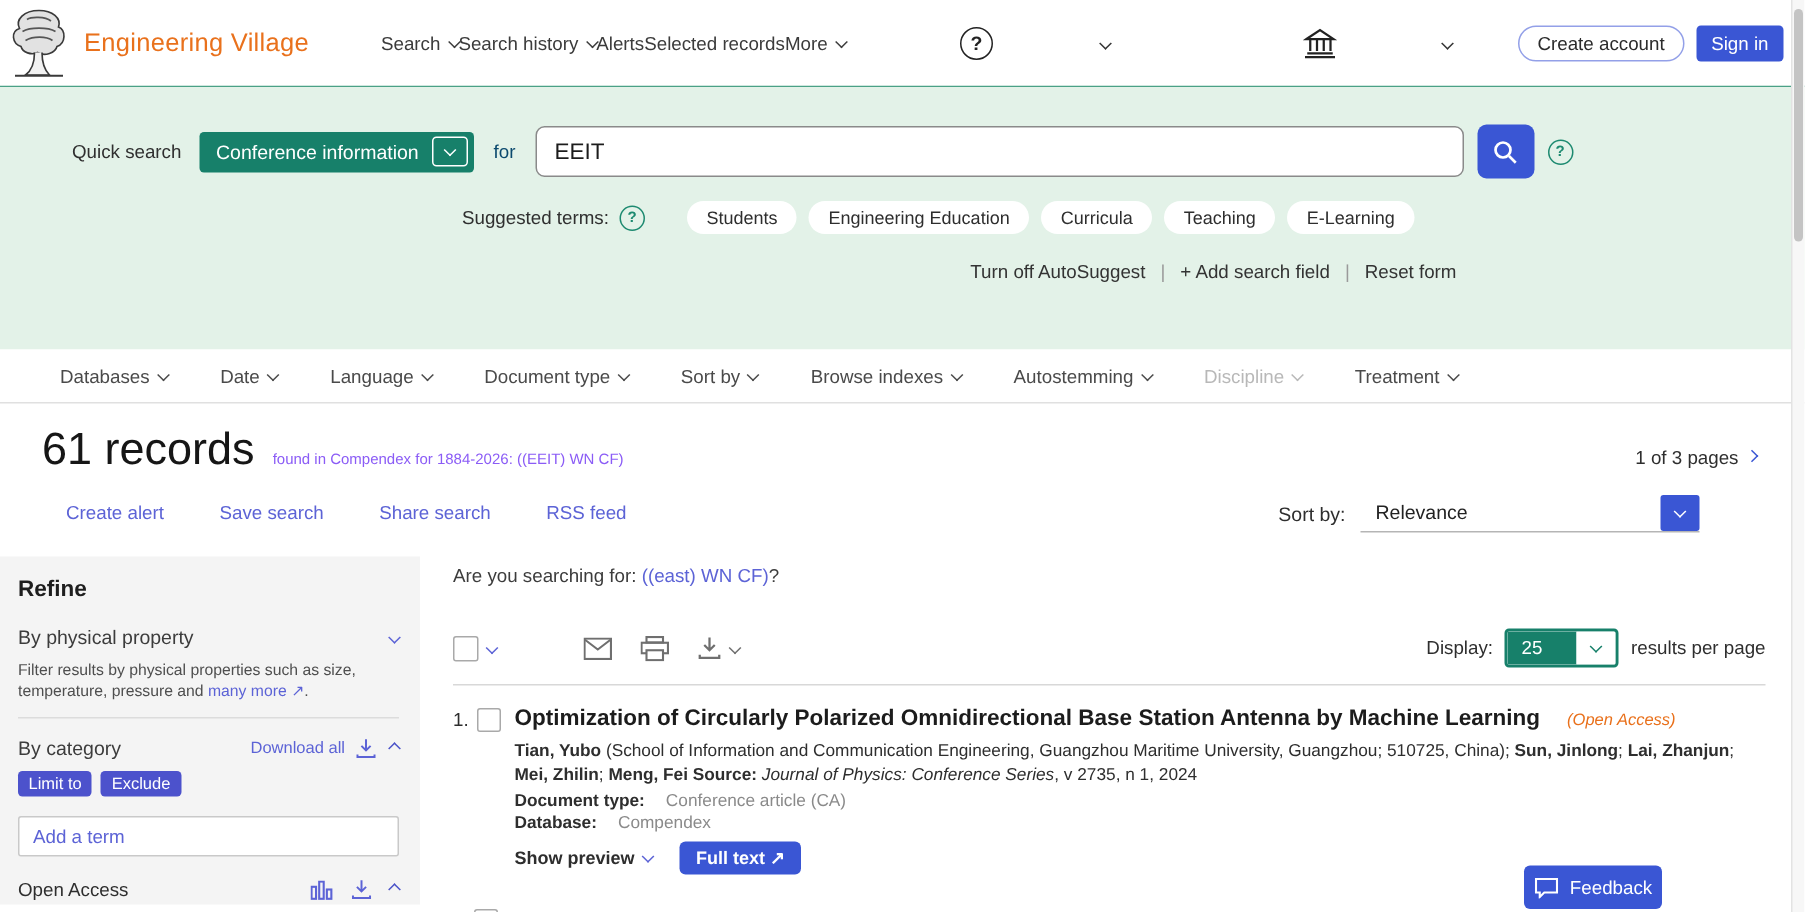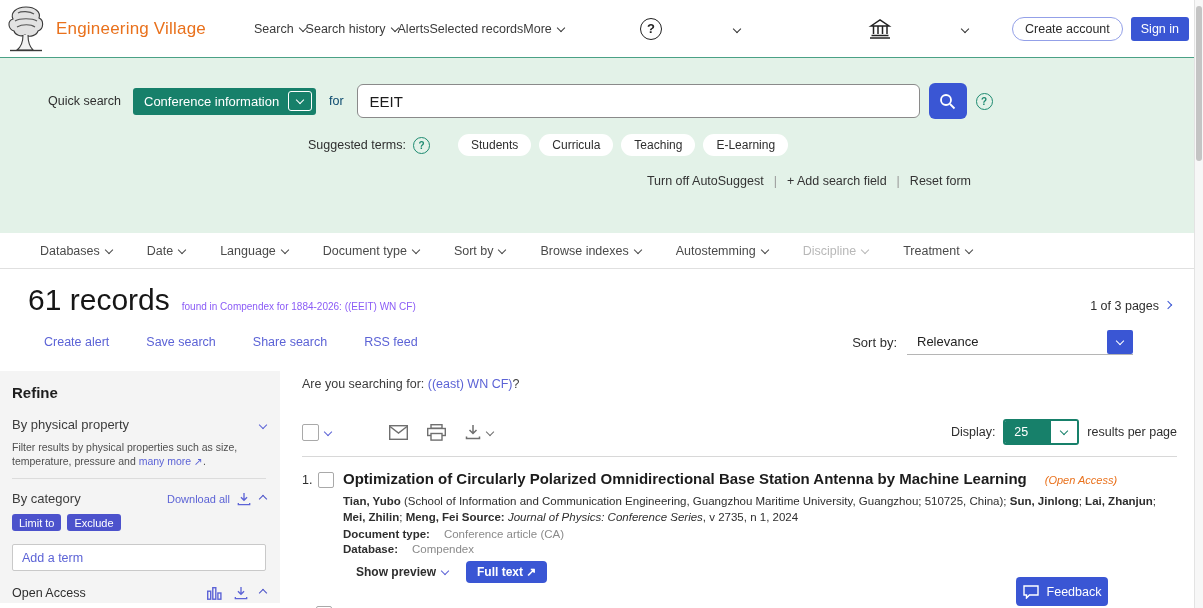--- a/index.html
+++ b/index.html
@@ -28,21 +28,21 @@
   .btn-signin { background:#3a56d4; border:none; border-radius:3px; color:#fff; font-size:12.5px; padding:5px 10px; margin-left:8px; white-space:nowrap; }
 
   
   .band { background:#e3f2e8; border-top:1px solid #4aa186; height:176px; padding-top:26px; }
   .qs-row { display:flex; align-items:center; padding-left:48px; height:34px; }
   .qs-label { width:85px; color:#2f2f2f; }
   .ev-select { background:#17806a; color:#fff; border-radius:3px; display:inline-flex; align-items:center; justify-content:space-between; padding:0 4px 0 11px; height:27px; width:183px; font-size:13px; }
   .ev-select .chevbox { border:1.5px solid #fff; border-radius:3px; width:24px; height:20px; display:flex; align-items:center; justify-content:center; }
   .ev-select .chevbox .chv { margin:0 0 2px 0; }
   .for-label { margin:0 13px; color:#0c4a6e; }
-  .qs-input { width:563px; height:34px; border:1px solid #8a8a8a; border-radius:6px; padding:0 12px; font-size:15px; color:#1c1c1c; font-family:inherit; background:#fff; }
+  .qs-input { width:619px; height:34px; border:1px solid #8a8a8a; border-radius:6px; padding:0 12px; font-size:15px; color:#1c1c1c; font-family:inherit; background:#fff; }
   .qs-btn { width:38px; height:36px; background:#3a56d4; border:none; border-radius:6px; margin-left:9px; display:flex; align-items:center; justify-content:center; cursor:pointer; }
   .qmark-green { width:17px; height:17px; border:1.3px solid #1d8a70; border-radius:50%; color:#1d8a70; font-size:10px; font-weight:bold; display:inline-flex; align-items:center; justify-content:center; margin-left:9px; background:transparent; }
   .sug-row { display:flex; align-items:center; padding-left:308px; margin-top:15px; height:24px;text-align:right; }
   .sug-label { color:#2f2f2f; }
   .sug-row .qmark-green { margin:0 0 0 7px; }
   .chips { display:flex; gap:8px; margin-left:28px; }
   .chip { background:#fff; border-radius:13px; padding:4px 13px; font-size:12px; color:#2e2e2e; white-space:nowrap; cursor:pointer; }
   .auto-row { display:flex; justify-content:flex-end; align-items:center; padding-right:232px; margin-top:17px; color:#333; }
   .auto-row .sep { color:#9a9a9a; margin:0 10px; }
   .auto-row a { color:#333; text-decoration:none; cursor:pointer; }
@@ -105,21 +105,21 @@
   .res-body { flex:1; }
   .res-title-line { display:flex; align-items:baseline; }
   .res-title { font-size:15px; font-weight:bold; color:#1c1c1c; cursor:pointer; }
   .res-oa { font-size:11px; font-style:italic; color:#e9711c; margin-left:18px; white-space:nowrap; }
   .res-authors { font-size:11.5px; line-height:1.4; margin-top:6px; color:#2e2e2e; }
   .res-authors .b { font-weight:bold; }
   .res-authors .i { font-style:italic; }
   .res-meta { font-size:11.5px; margin-top:3px; }
   .res-meta .lab { font-weight:bold; color:#2e2e2e; }
   .res-meta .val { color:#8a8a8a; margin-left:14px; }
-  .res-actions { display:flex; align-items:center; margin-top:6px;margin-left:13px; }
+  .res-actions { display:flex; align-items:center; margin-top:6px; }
   .show-prev { font-size:12px; font-weight:bold; color:#2e2e2e; cursor:pointer; }
   .btn-fulltext { background:#3a56d4; color:#fff; font-size:12px; font-weight:bold; border:none; border-radius:4px; padding:4px 11px; margin-left:18px; cursor:pointer; white-space:nowrap; }
   .next-cbox { position:absolute; left:36px; bottom:-10px; }
 
   .feedback-btn { position:absolute; left:1016px; top:577px; width:92px; height:29px; background:#3a56d4; color:#fff; border:none; border-radius:4px; font-size:12.5px; display:flex; align-items:center; justify-content:center; gap:8px; cursor:pointer; }
 
   
   .pg-scroll { position:absolute; right:0; top:0; width:9px; height:608px; background:#f7f7f7; border-left:1px solid #e3e3e3; z-index:50; }
   .pg-thumb { position:absolute; top:6px; left:1px; width:6px; height:155px; background:#c4c4c4; border-radius:4px; }
 </style>
@@ -176,20 +176,21 @@
           <line x1="11" y1="11" x2="15.5" y2="15.5" stroke="#fff" stroke-width="1.8"></line>
         </svg>
     </button>
     <span class="qmark-green">?</span>
   </div>
   <div class="sug-row">
     <span class="sug-label">Suggested terms:</span>
     <span class="qmark-green">?</span>
     <div class="chips">
       <span class="chip">Students</span>
+      <span class="chip">Engineering Education</span>
       <span class="chip">Curricula</span>
       <span class="chip">Teaching</span>
       <span class="chip">E-Learning</span>
     </div>
   </div>
   <div class="auto-row">
     <a>Turn off AutoSuggest</a>
     <span class="sep">|</span>
     <a>+ Add search field</a>
     <span class="sep">|</span>

